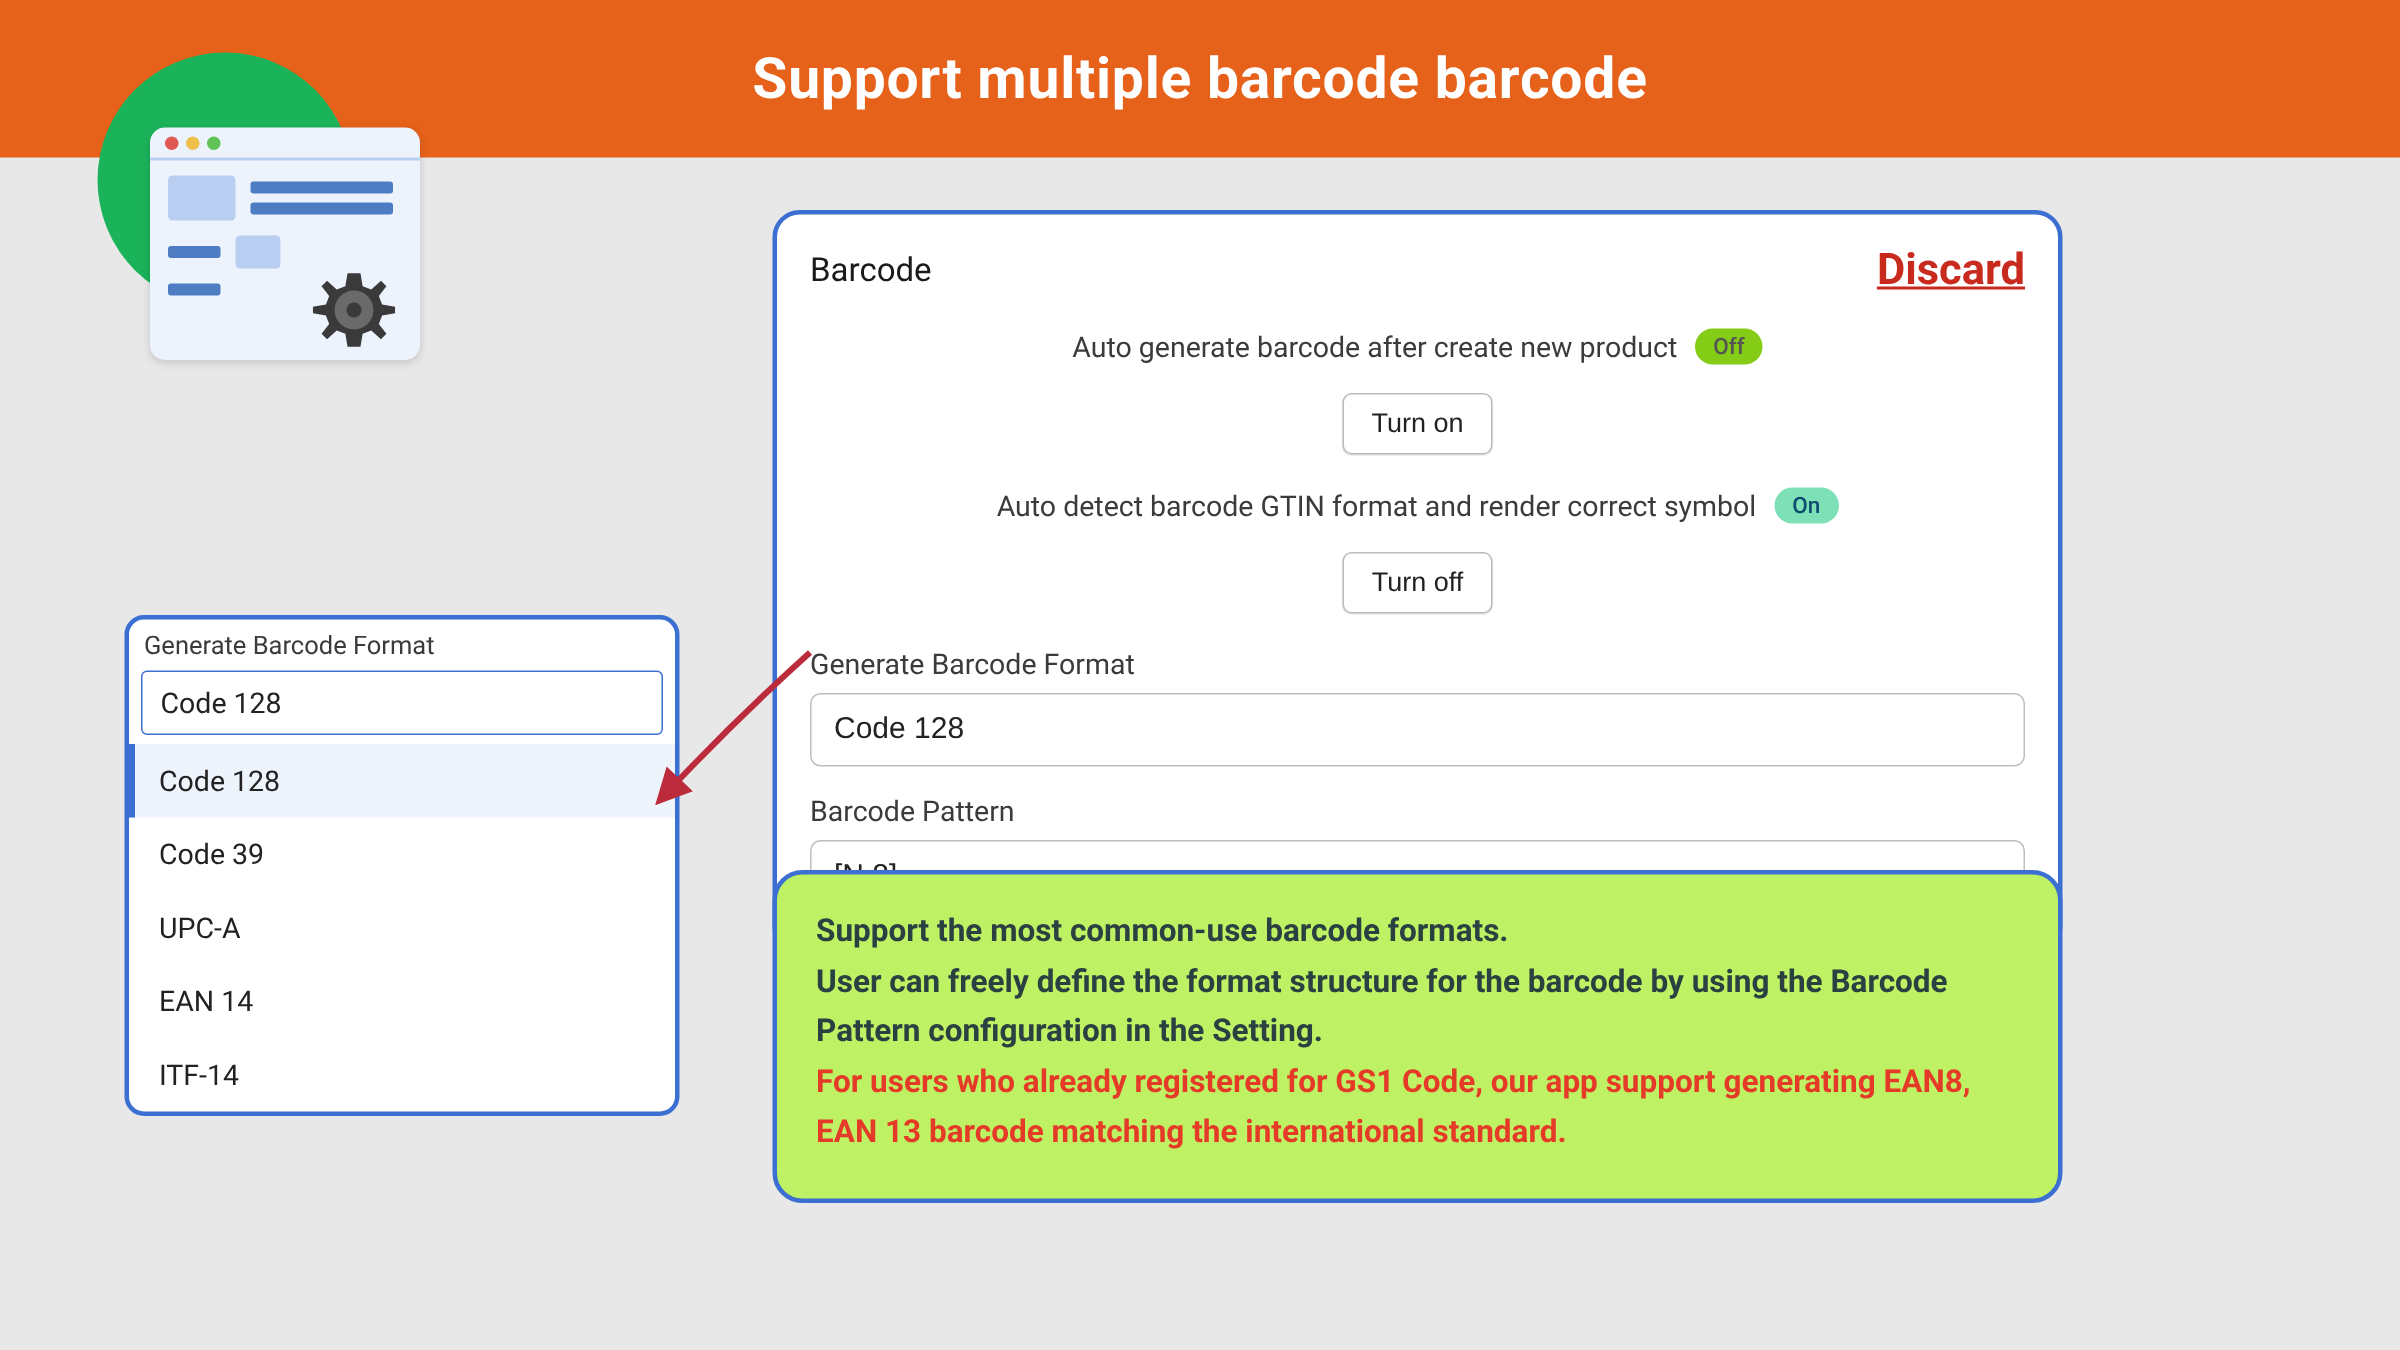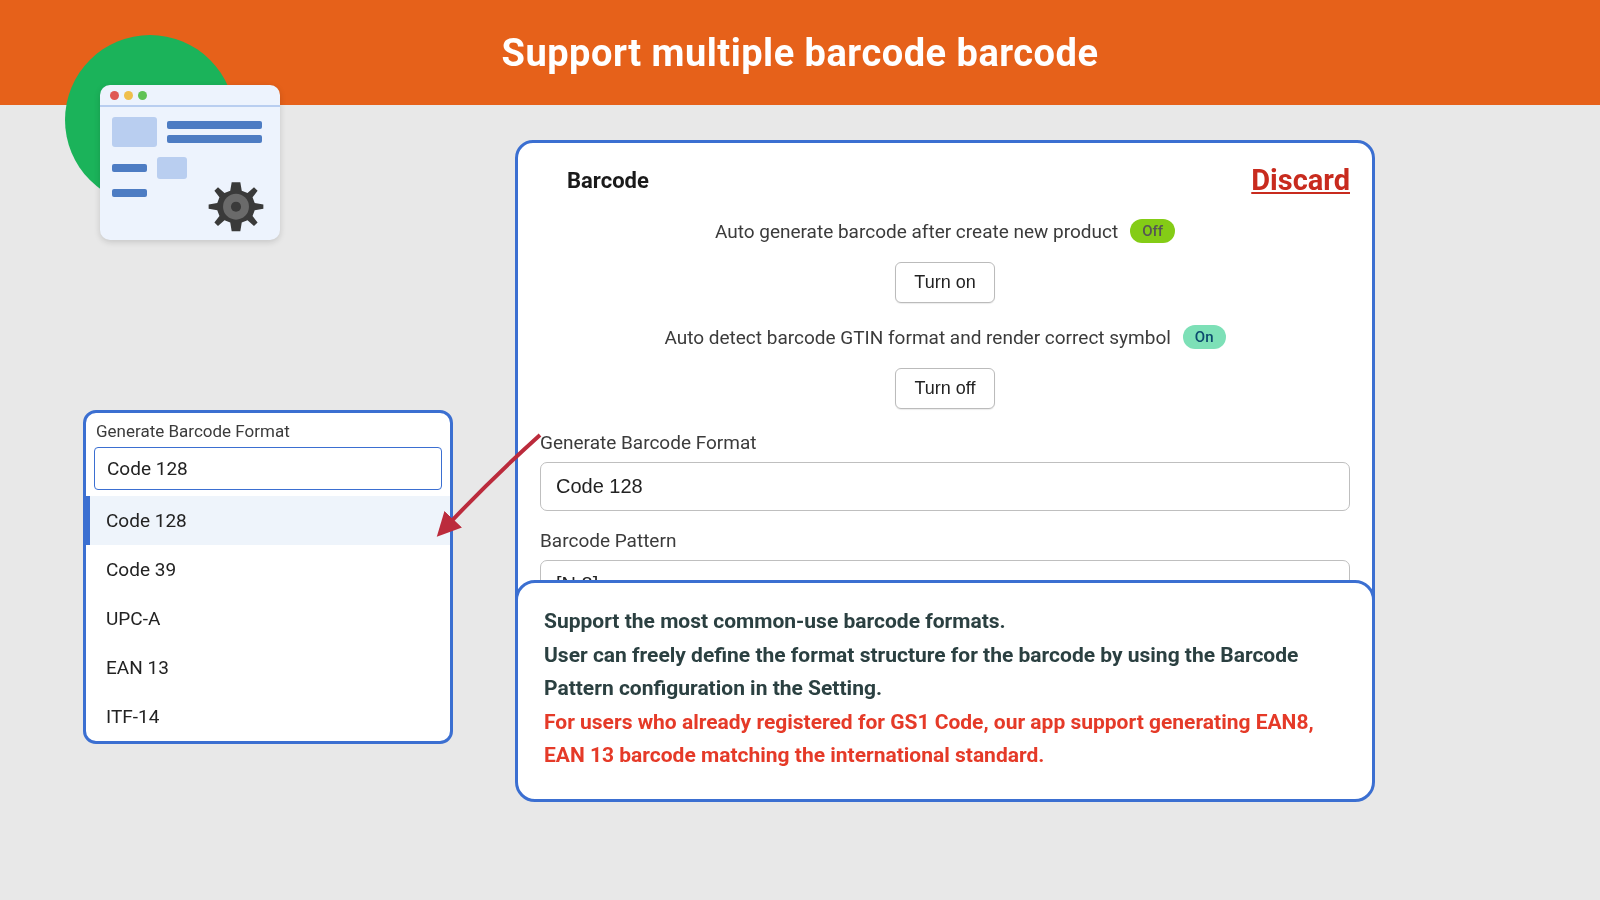--- a/index.html
+++ b/index.html
@@ -80,21 +80,21 @@
   border: 3px solid #3b6fd1;
   border-radius: 18px;
   padding: 20px 22px 24px;
 }
 .panel-header {
   display: flex;
   justify-content: space-between;
   align-items: center;
   margin-bottom: 22px;
 }
-.panel-title { font-size: 22px; font-weight: 700; color: #1a1a1a; margin-left: 27px; }
+.panel-title { font-size: 22px; font-weight: 400; color: #1a1a1a; }
 .discard-link {
   color: #c82b1e;
   font-size: 29px;
   font-weight: 700;
   text-decoration: underline;
   cursor: pointer;
 }
 .setting-row {
   display: flex;
   justify-content: space-between;
@@ -177,21 +177,21 @@
   top: 430px;
   left: 430px;
   pointer-events: none;
 }
 
 .info-box {
   position: absolute;
   top: 580px;
   left: 515px;
   width: 860px;
-  background: #ffffff;
+  background: #bef264;
   border: 3px solid #3b6fd1;
   border-radius: 20px;
   padding: 22px 26px 26px;
   font-size: 21px;
   line-height: 1.6;
   font-weight: 700;
 }
 .info-box .txt-dark { color: #2b4041; }
 .info-box .txt-red { color: #e53a28; }
 </style>
@@ -269,21 +269,21 @@
   </div>
 </div>
 
 <div class="dropdown-panel">
   <div class="dd-label">Generate Barcode Format</div>
   <div class="dd-current">Code 128</div>
   <div class="dd-list">
     <div class="dd-item selected">Code 128</div>
     <div class="dd-item">Code 39</div>
     <div class="dd-item">UPC-A</div>
-    <div class="dd-item">EAN 13</div>
+    <div class="dd-item">EAN 14</div>
     <div class="dd-item">ITF-14</div>
   </div>
 </div>
 
 <svg class="arrow-svg" width="130" height="130">
   <defs>
     <marker id="ah" markerWidth="10" markerHeight="10" refX="3" refY="3" orient="auto">
       <path d="M0,0 L6,3 L0,6 Z" fill="#bb2b3c"></path>
     </marker>
   </defs>

